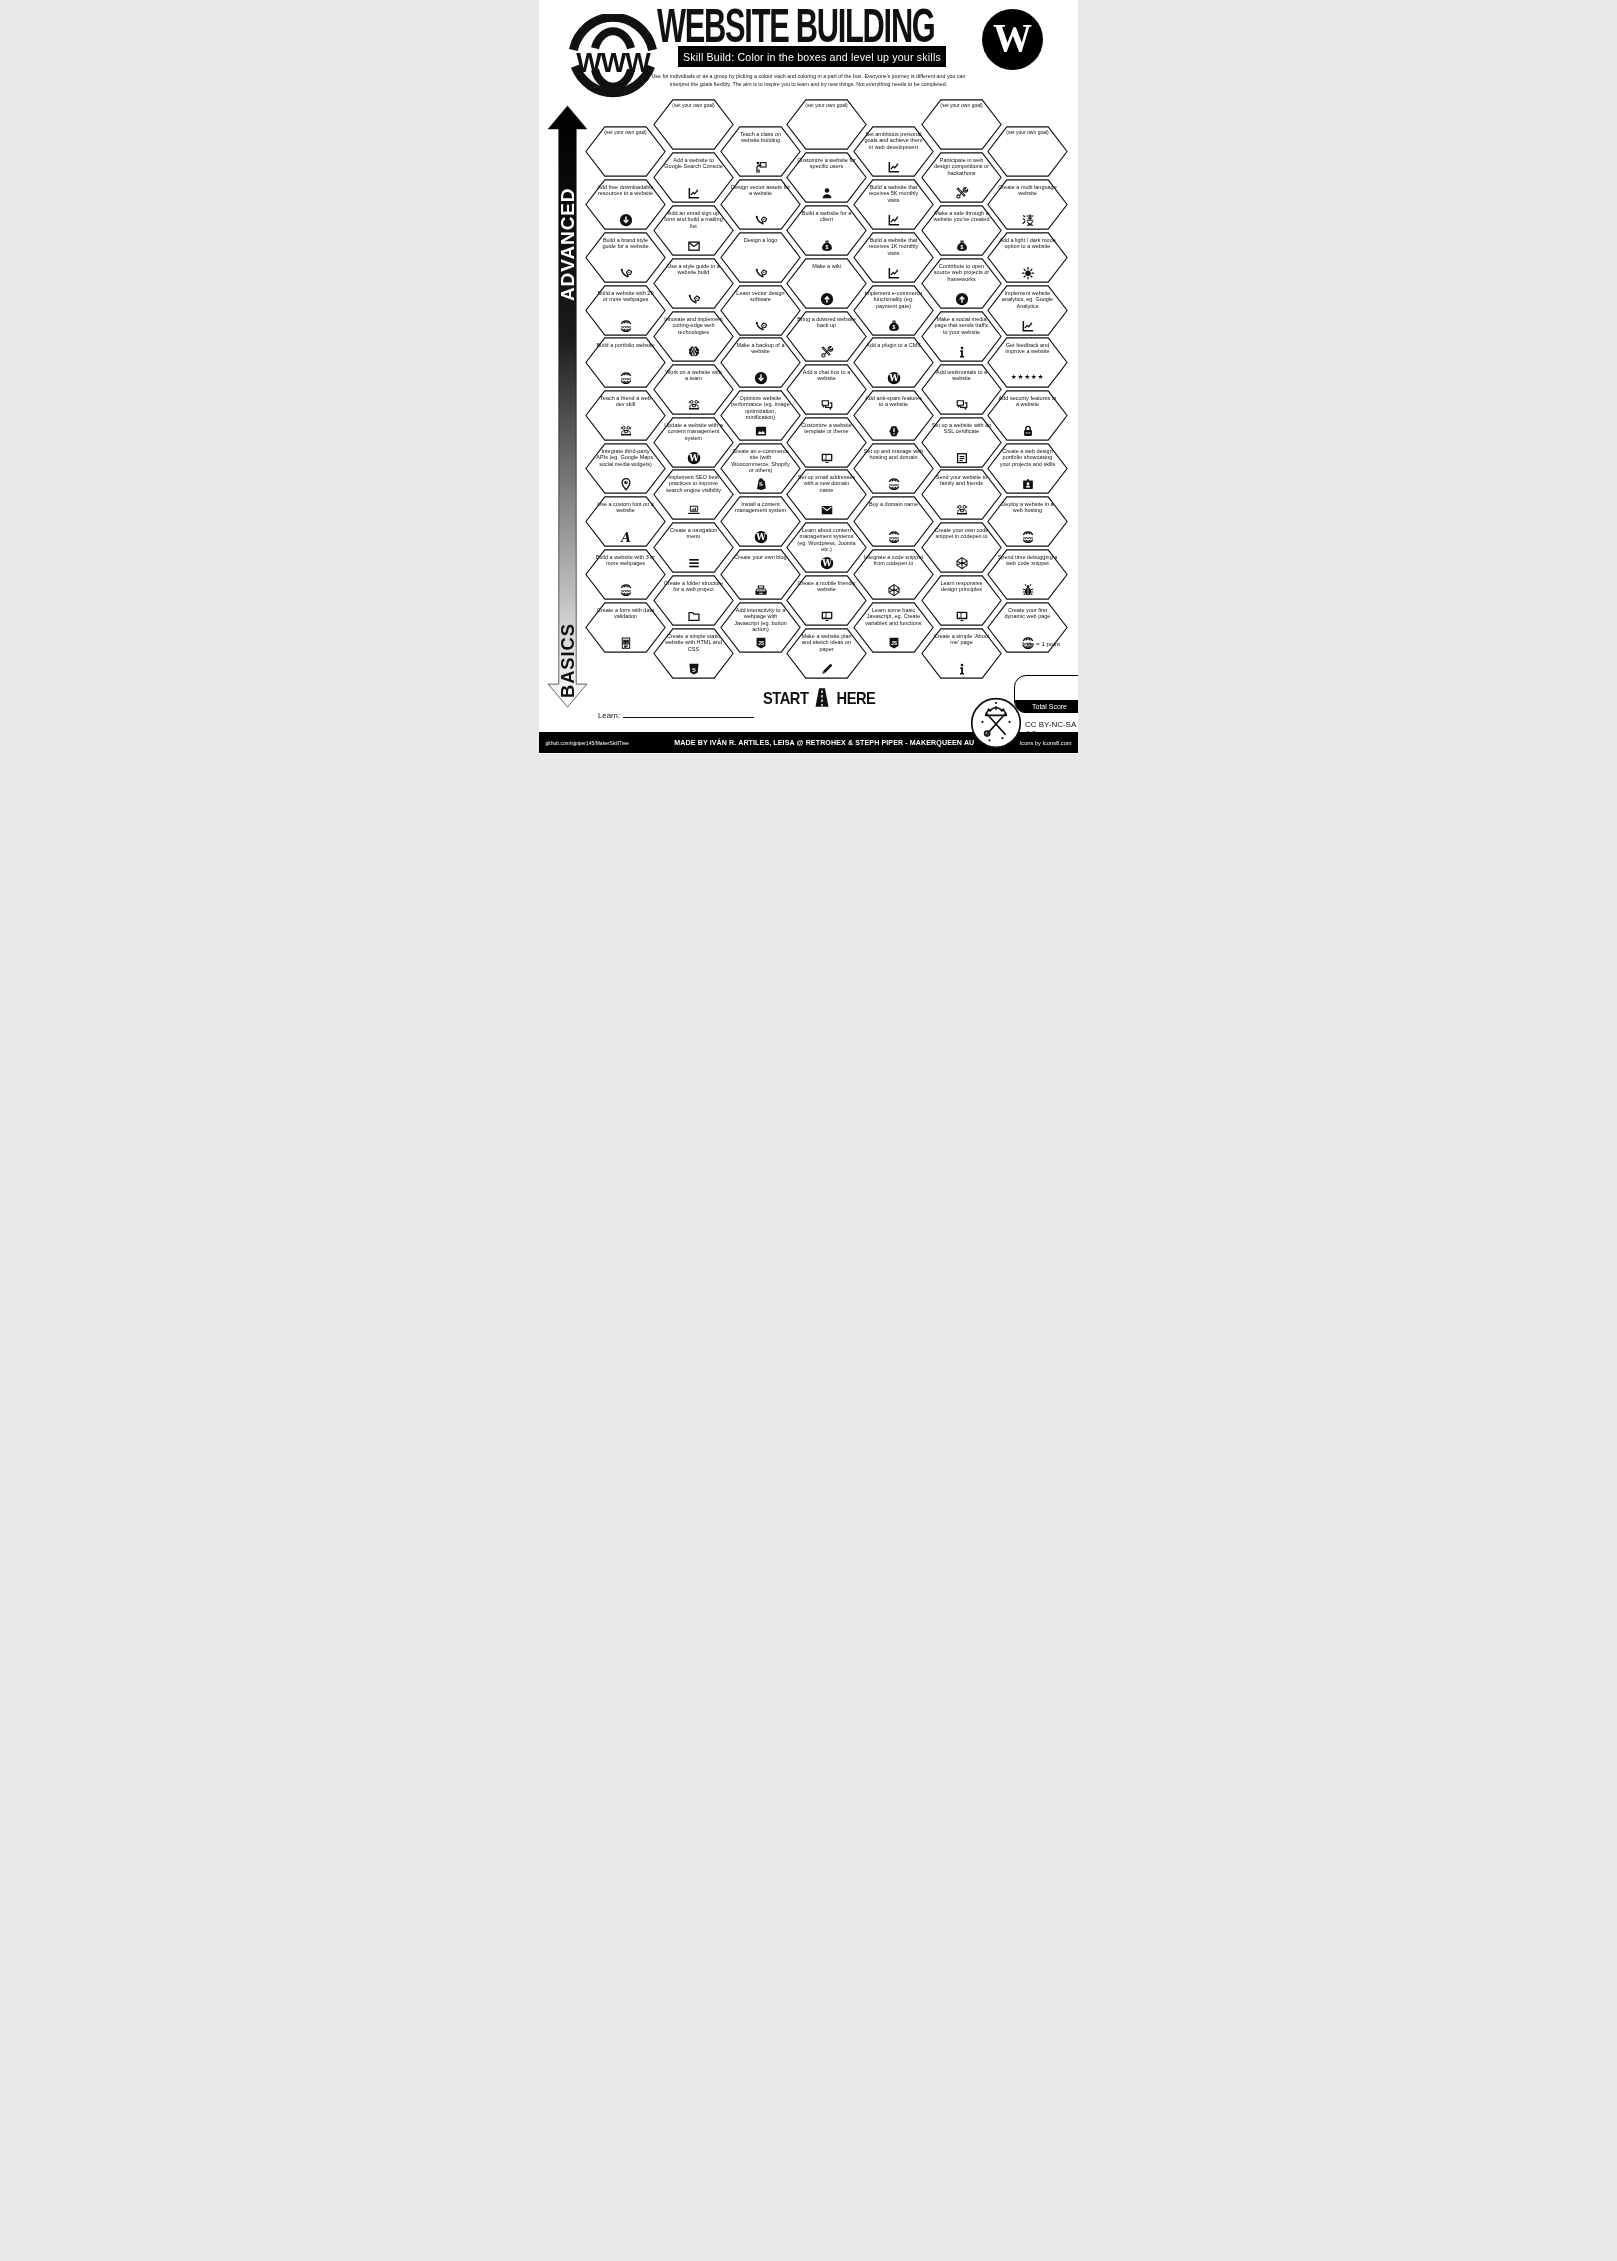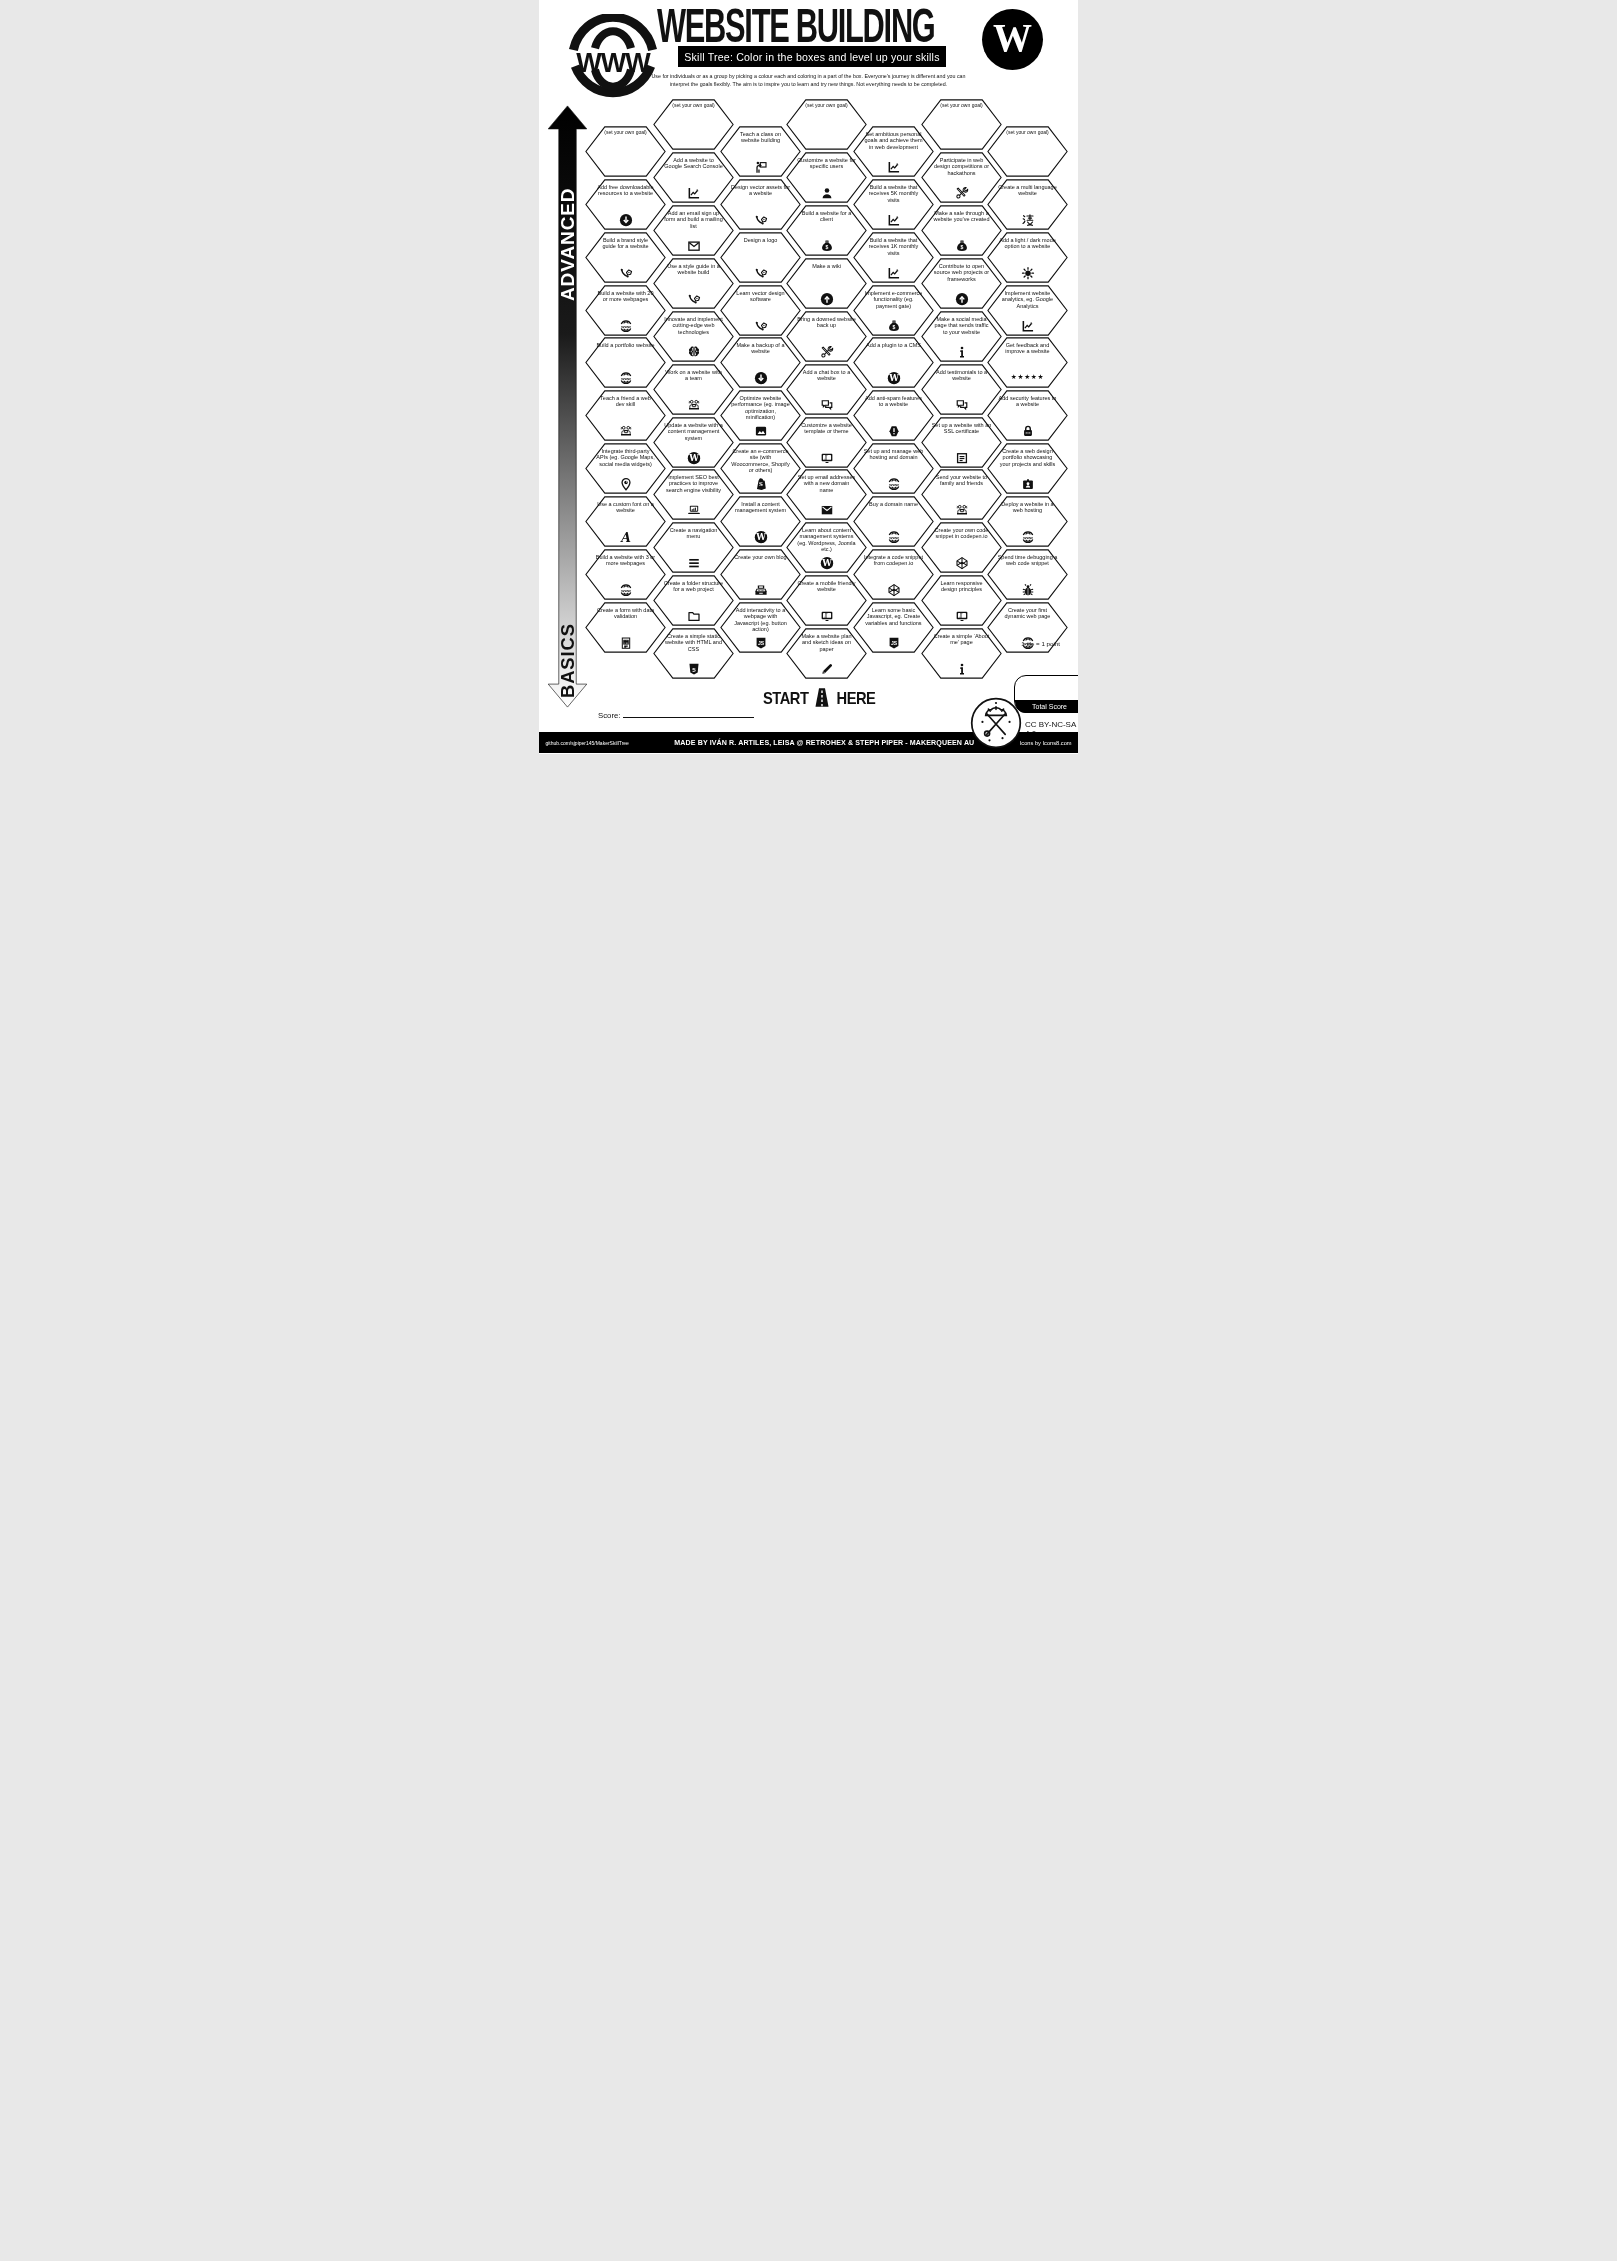--- a/index.html
+++ b/index.html
@@ -61,21 +61,21 @@
       <path d="M6 40 A45 46 0 0 1 94 40" fill="none" stroke="#111" stroke-width="10"></path>
       <path d="M30 38 A21 27 0 0 1 70 38" fill="none" stroke="#111" stroke-width="9"></path>
       <text x="50" y="65" text-anchor="middle" font-size="30" font-weight="900" font-family="Liberation Sans, sans-serif" letter-spacing="-1" fill="#111">WWW</text>
       <path d="M8 58 A45 46 0 0 0 92 58" fill="none" stroke="#111" stroke-width="10"></path>
       <path d="M30 62 A21 27 0 0 0 70 62" fill="none" stroke="#111" stroke-width="9"></path>
     </svg>
   </div>
 
   <div class="title">WEBSITE BUILDING</div>
   <div class="subtitle-bar">
-    <span>Skill Tree:  Color in the boxes and level up your skills</span>
+    <span>Skill Build:  Color in the boxes and level up your skills</span>
   </div>
   <div class="desc">Use for individuals or as a group by picking a colour each and coloring in a part of the box.  Everyone's journey is different and you can interpret the goals flexibly.  The aim is to inspire you to learn and try new things. Not everything needs to be completed.</div>
 
   <div class="wp-logo">
     <span>W</span>
   </div>
 
   <div class="arrow-wrap">
     <svg width="39" height="603" viewBox="0 0 84 1312">
       <defs>
@@ -1063,21 +1063,21 @@
   <div class="start">
     <span class="word">START</span>
     <svg class="road" viewBox="0 0 24 26">
       <path d="M8.4 2h7.2l4.2 22H4.2z" fill="#111"></path>
       <path d="M12 4.5v19" stroke="#fff" stroke-width="1.7" stroke-dasharray="3 2.4" fill="none"></path>
     </svg>
     <span class="word">HERE</span>
   </div>
 
   <div class="name-row">
-    <span>Score:</span><span class="name-line"></span>
+    <span>Learn:</span><span class="name-line"></span>
   </div>
 
   <div class="tile-note">1 tile = 1 point</div>
   <div class="score-box">
     <div class="score-bar">Total Score</div>
   </div>
 
   <div class="mq-logo">
     <svg viewBox="0 0 48 48">
       <circle cx="24" cy="24" r="22.4" fill="#fff" stroke="#111" stroke-width="1.6"></circle>

